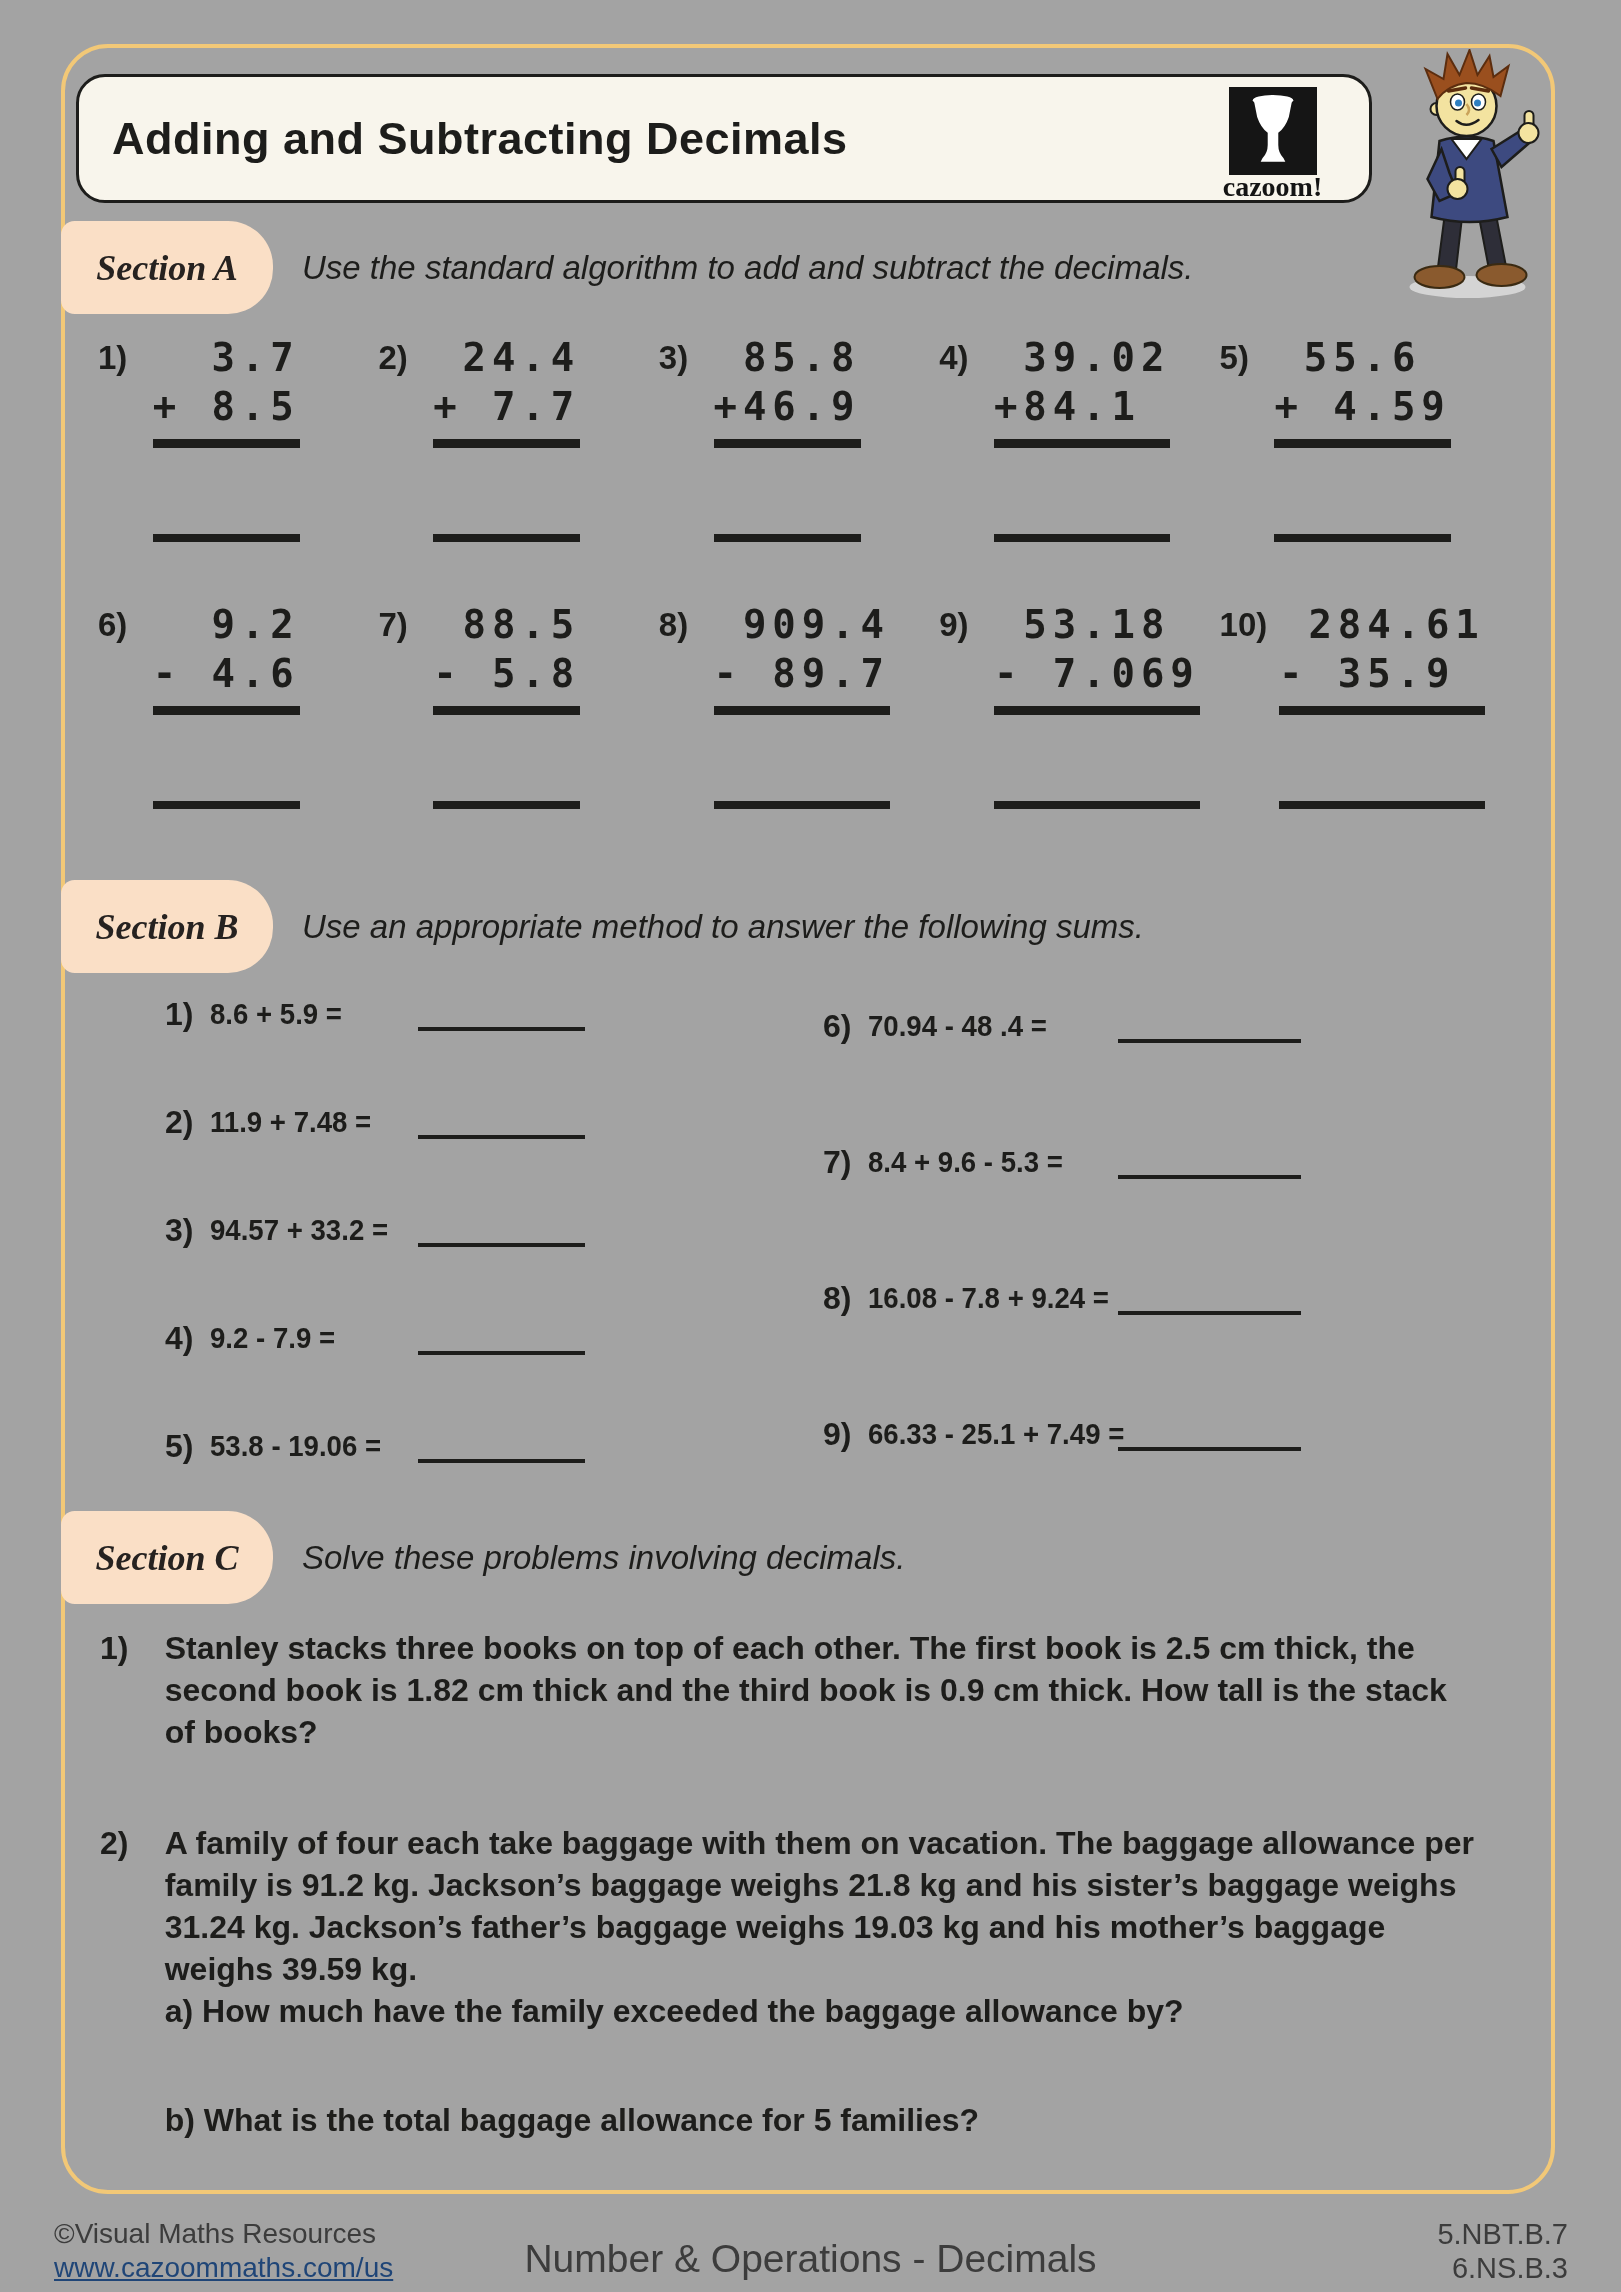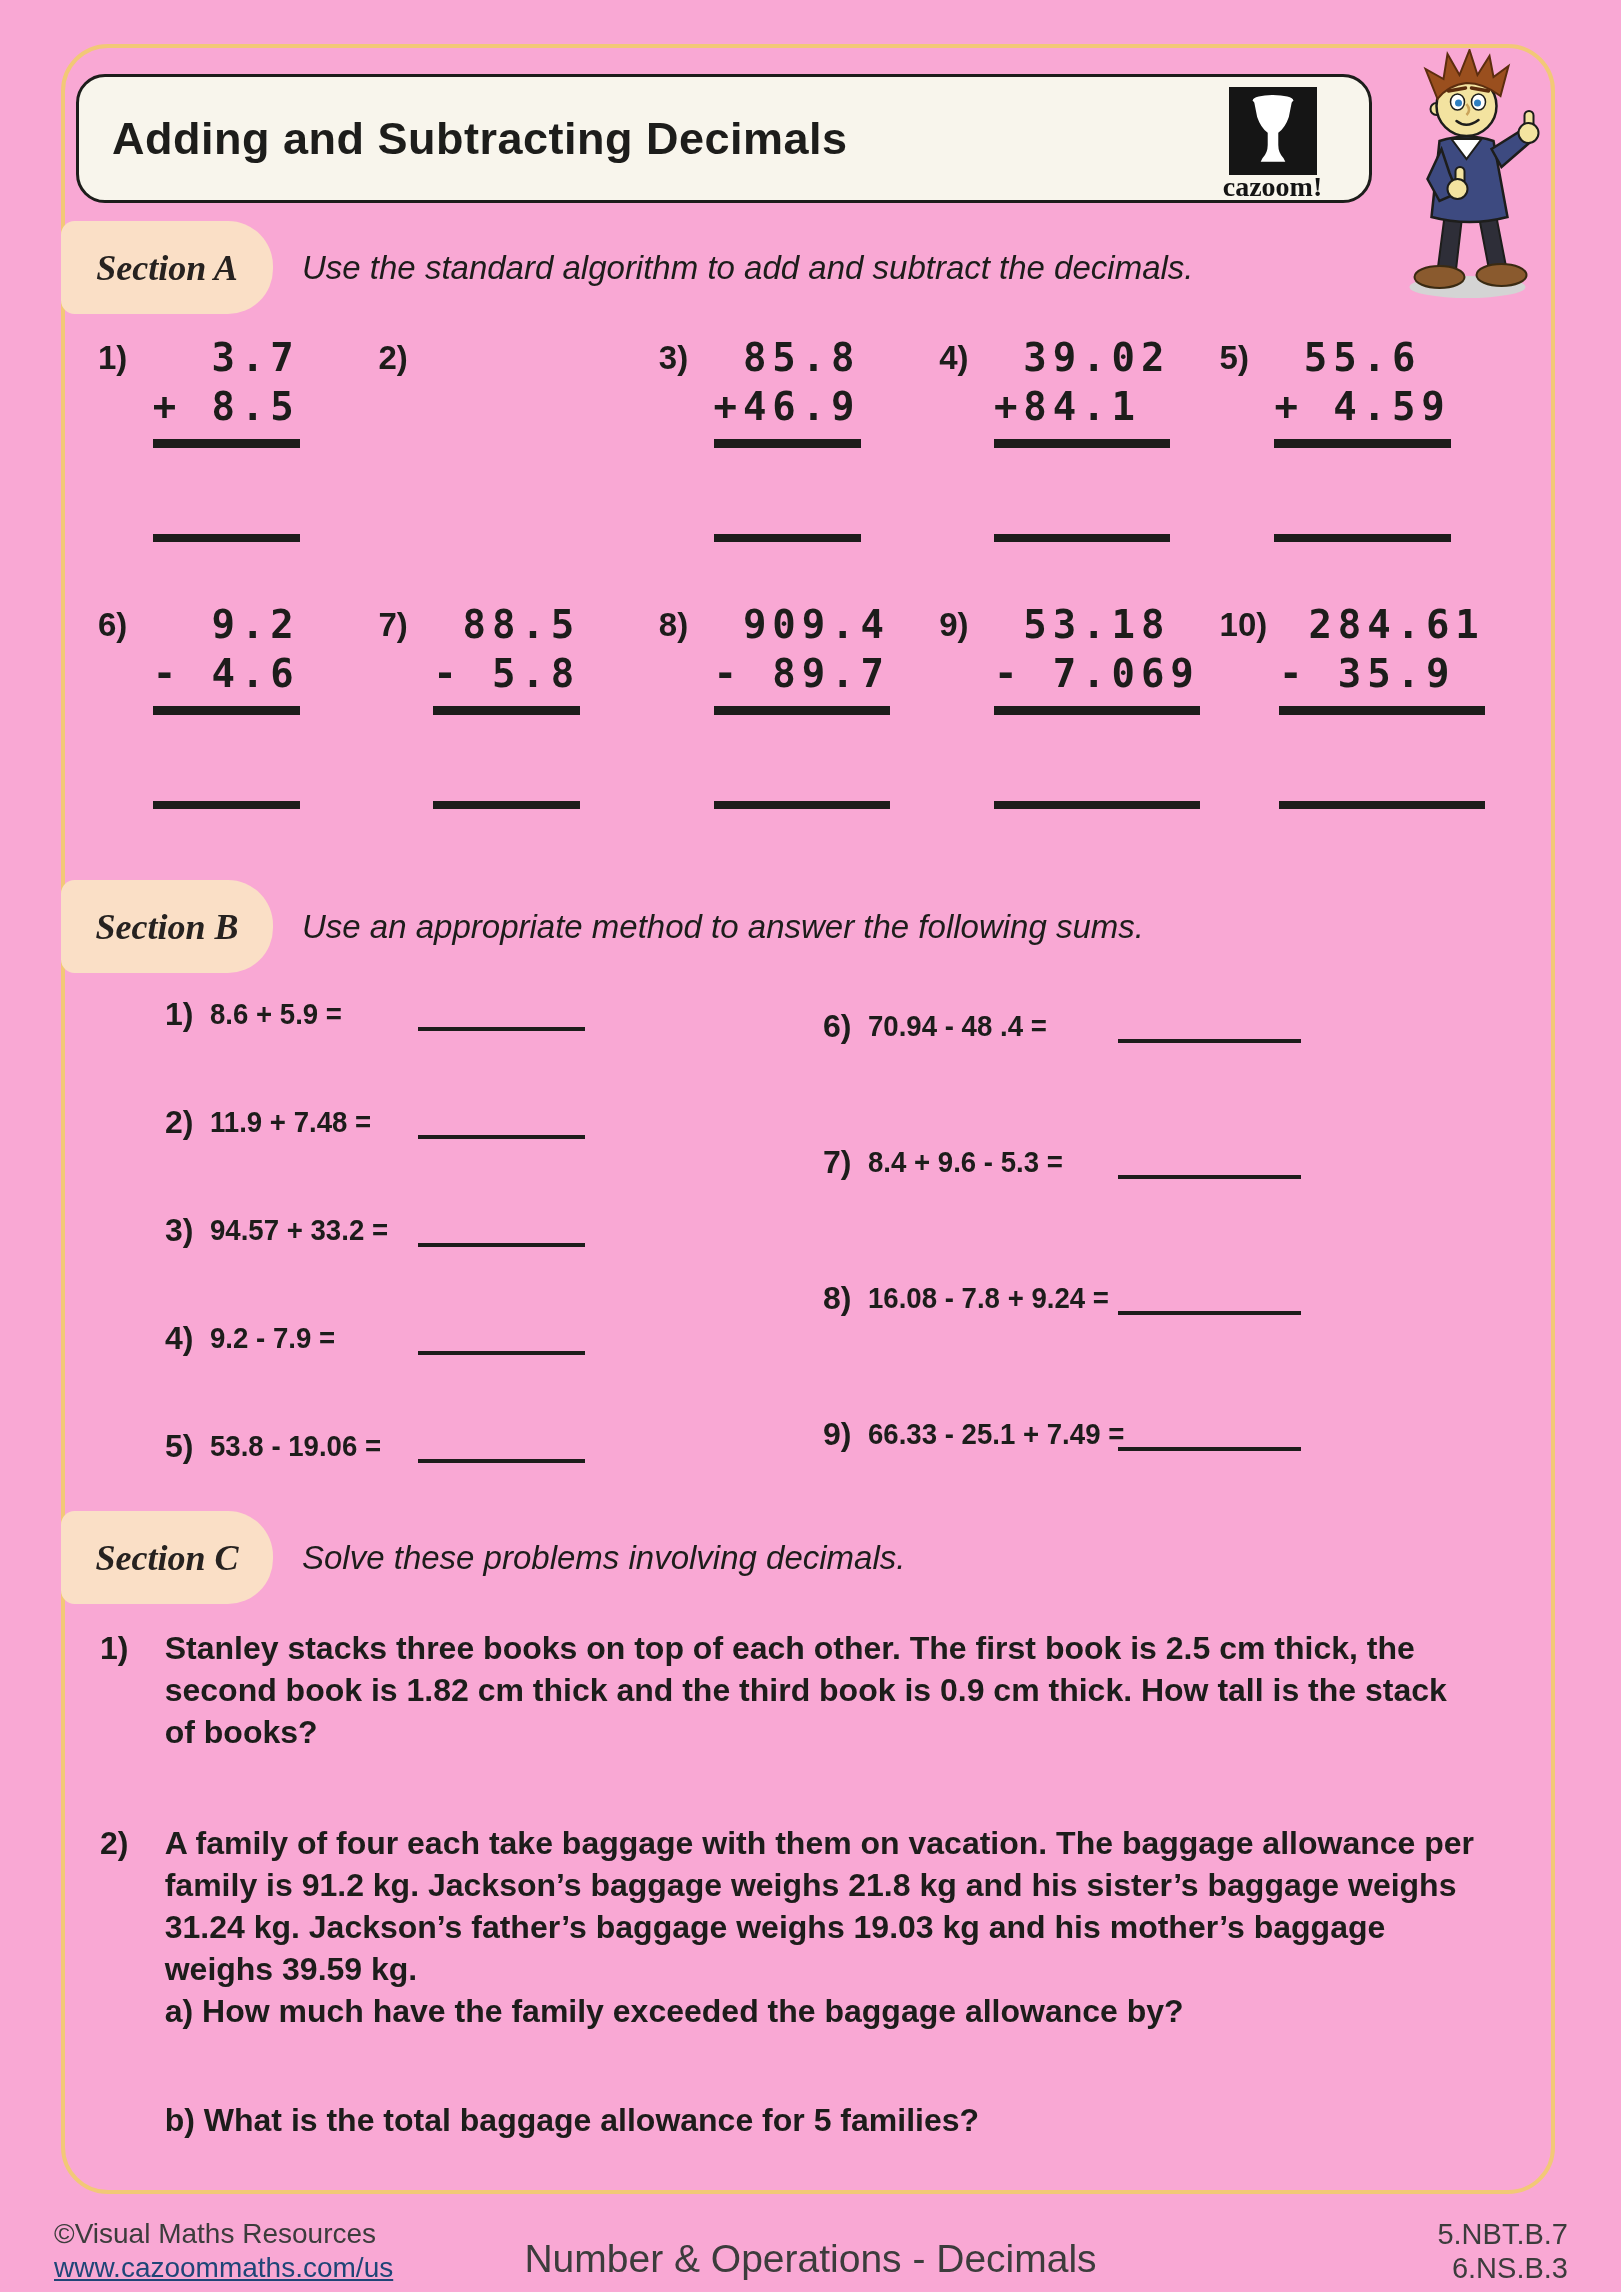--- a/index.html
+++ b/index.html
@@ -1,16 +1,16 @@
 <!DOCTYPE html>
 <html><head>
 <meta charset="utf-8">
 <style>
   html,body{margin:0;padding:0;background:#ffffff;}
-  .page{position:relative;width:1621px;height:2293px;background:#f9a8d4;
+  .page{position:relative;width:1621px;height:2293px;background:#a3a3a3;
         font-family:"Liberation Sans",sans-serif;color:#1d1d1b;overflow:hidden;}
 
   
   .frame{position:absolute;left:61px;top:44px;width:1486px;height:2142px;
          border:4.9px solid #f2c877;border-radius:47px;}
 
   
   .title-bar{position:absolute;left:76px;top:74px;width:1296px;height:129px;
              background:#f8f5ec;border:3.9px solid #1d1d1b;border-radius:29px;
              display:flex;align-items:center;box-sizing:border-box;}
@@ -129,20 +129,26 @@
         <span class="ablock">
           <div class="aline">  3.7</div>
           <div class="aline">+ 8.5</div>
           <div class="sumbar"></div>
           <div class="ansbar"></div>
         </span>
       </div>
 
       <div class="aprob">
         <span class="anum">2)</span>
+        <span class="ablock">
+          <div class="aline"> 24.4</div>
+          <div class="aline">+ 7.7</div>
+          <div class="sumbar"></div>
+          <div class="ansbar"></div>
+        </span>
       </div>
 
       <div class="aprob">
         <span class="anum">3)</span>
         <span class="ablock">
           <div class="aline"> 85.8</div>
           <div class="aline">+46.9</div>
           <div class="sumbar"></div>
           <div class="ansbar"></div>
         </span>

